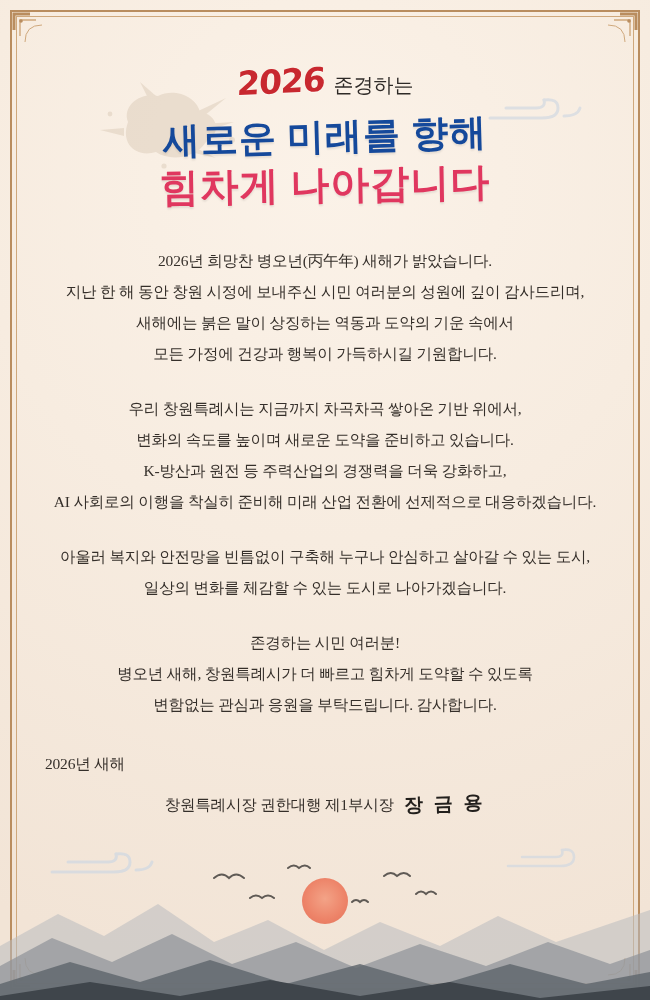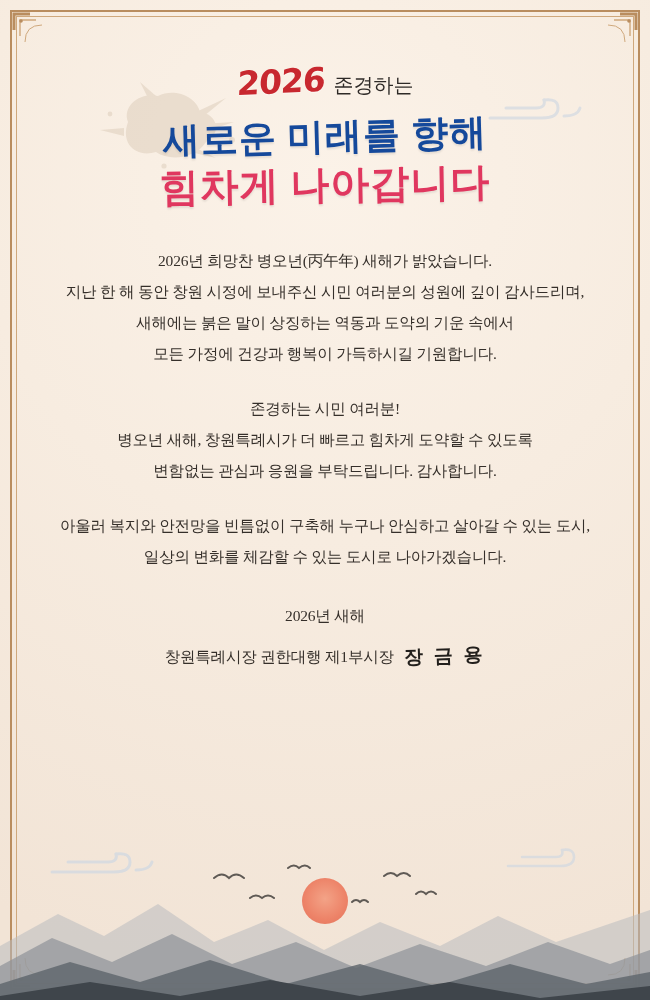--- a/index.html
+++ b/index.html
@@ -145,21 +145,21 @@
     line-height: 2.0;
     letter-spacing: -0.2px;
     color: #352f2a;
   }
   .para:last-child { margin-bottom: 0; }
 
   .signature {
     position: relative;
     z-index: 5;
     margin-top: 34px;
-    text-align: center;
+    text-align: left;
   }
   .sig-date {
     font-size: 15.5px;
     color: #352f2a;
     letter-spacing: -0.2px;
   }
   .sig-line {
     margin-top: 16px;
     font-size: 15.5px;
     color: #352f2a;
@@ -305,25 +305,29 @@
       <div class="headline-1">새로운 미래를 향해</div>
       <div class="headline-2">힘차게 나아갑니다</div>
     </div>
   </div>
 
   <div class="body-copy">
     <p class="para" style="white-space:pre-line">2026년 희망찬 병오년(丙午年) 새해가 밝았습니다.
 지난 한 해 동안 창원 시정에 보내주신 시민 여러분의 성원에 깊이 감사드리며,
 새해에는 붉은 말이 상징하는 역동과 도약의 기운 속에서
 모든 가정에 건강과 행복이 가득하시길 기원합니다.</p>
+    <p class="para" style="white-space:pre-line">우리 창원특례시는 지금까지 차곡차곡 쌓아온 기반 위에서,
+변화의 속도를 높이며 새로운 도약을 준비하고 있습니다.
+K-방산과 원전 등 주력산업의 경쟁력을 더욱 강화하고,
+AI 사회로의 이행을 착실히 준비해 미래 산업 전환에 선제적으로 대응하겠습니다.</p>
+    <p class="para" style="white-space:pre-line">아울러 복지와 안전망을 빈틈없이 구축해 누구나 안심하고 살아갈 수 있는 도시,
+일상의 변화를 체감할 수 있는 도시로 나아가겠습니다.</p>
     <p class="para" style="white-space:pre-line">존경하는 시민 여러분!
 병오년 새해, 창원특례시가 더 빠르고 힘차게 도약할 수 있도록
 변함없는 관심과 응원을 부탁드립니다.  감사합니다.</p>
-    <p class="para" style="white-space:pre-line">아울러 복지와 안전망을 빈틈없이 구축해 누구나 안심하고 살아갈 수 있는 도시,
-일상의 변화를 체감할 수 있는 도시로 나아가겠습니다.</p>
 
     <div class="signature">
       <div class="sig-date">2026년 새해</div>
       <div class="sig-line">
         <span>창원특례시장 권한대행 제1부시장</span>
         <span class="sig-name">장 금 용</span>
       </div>
     </div>
   </div>
 

